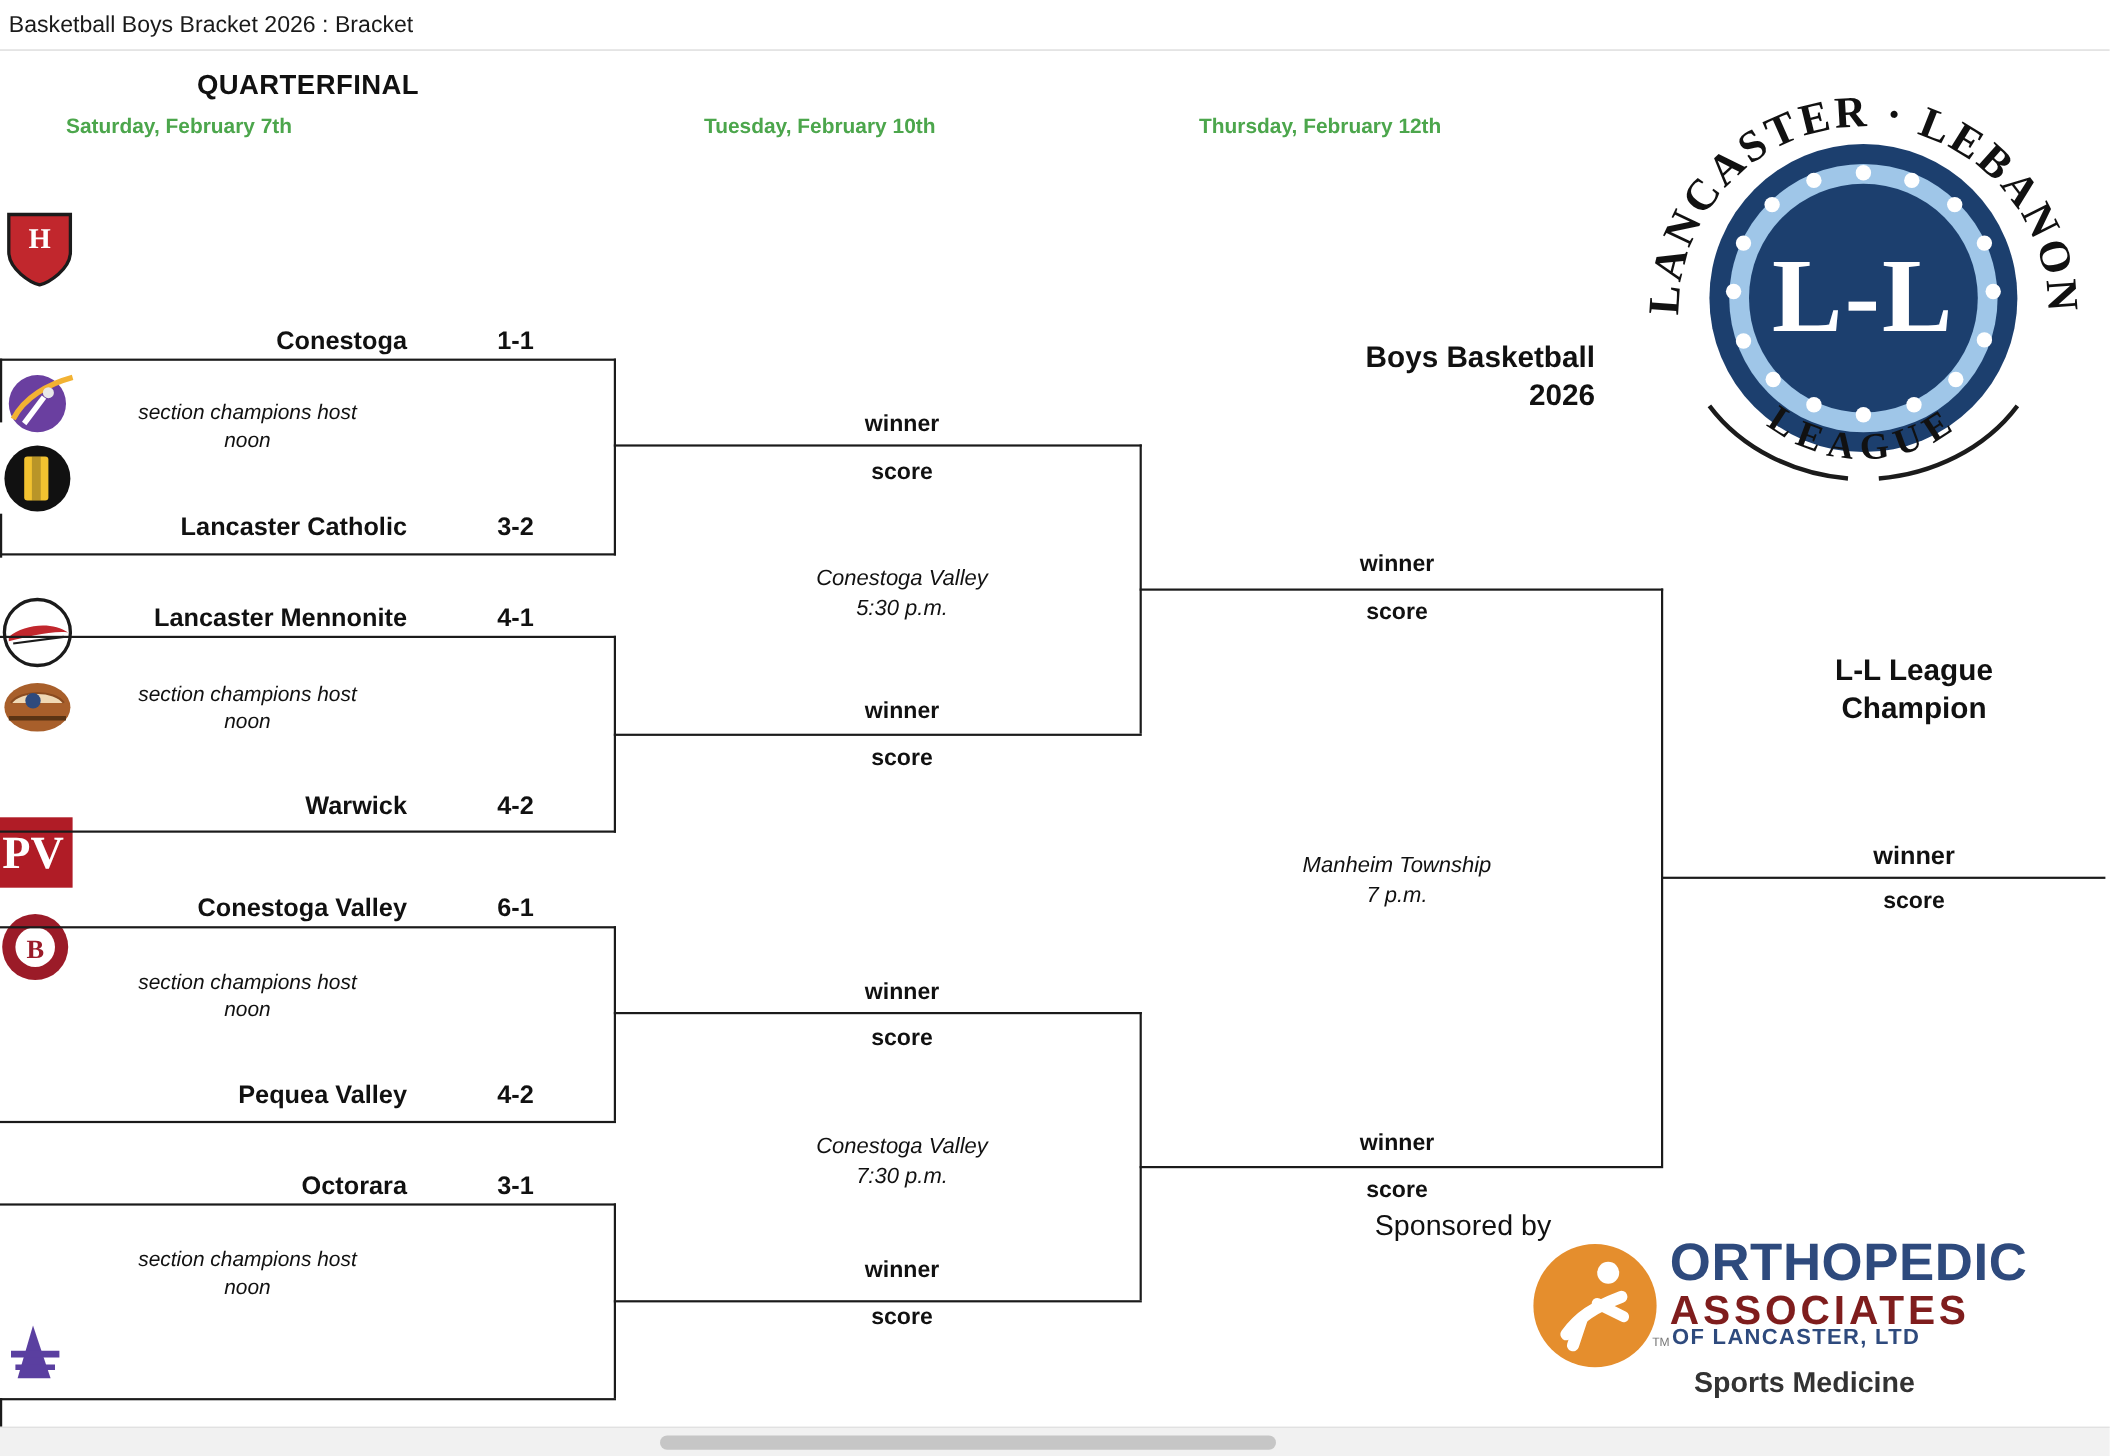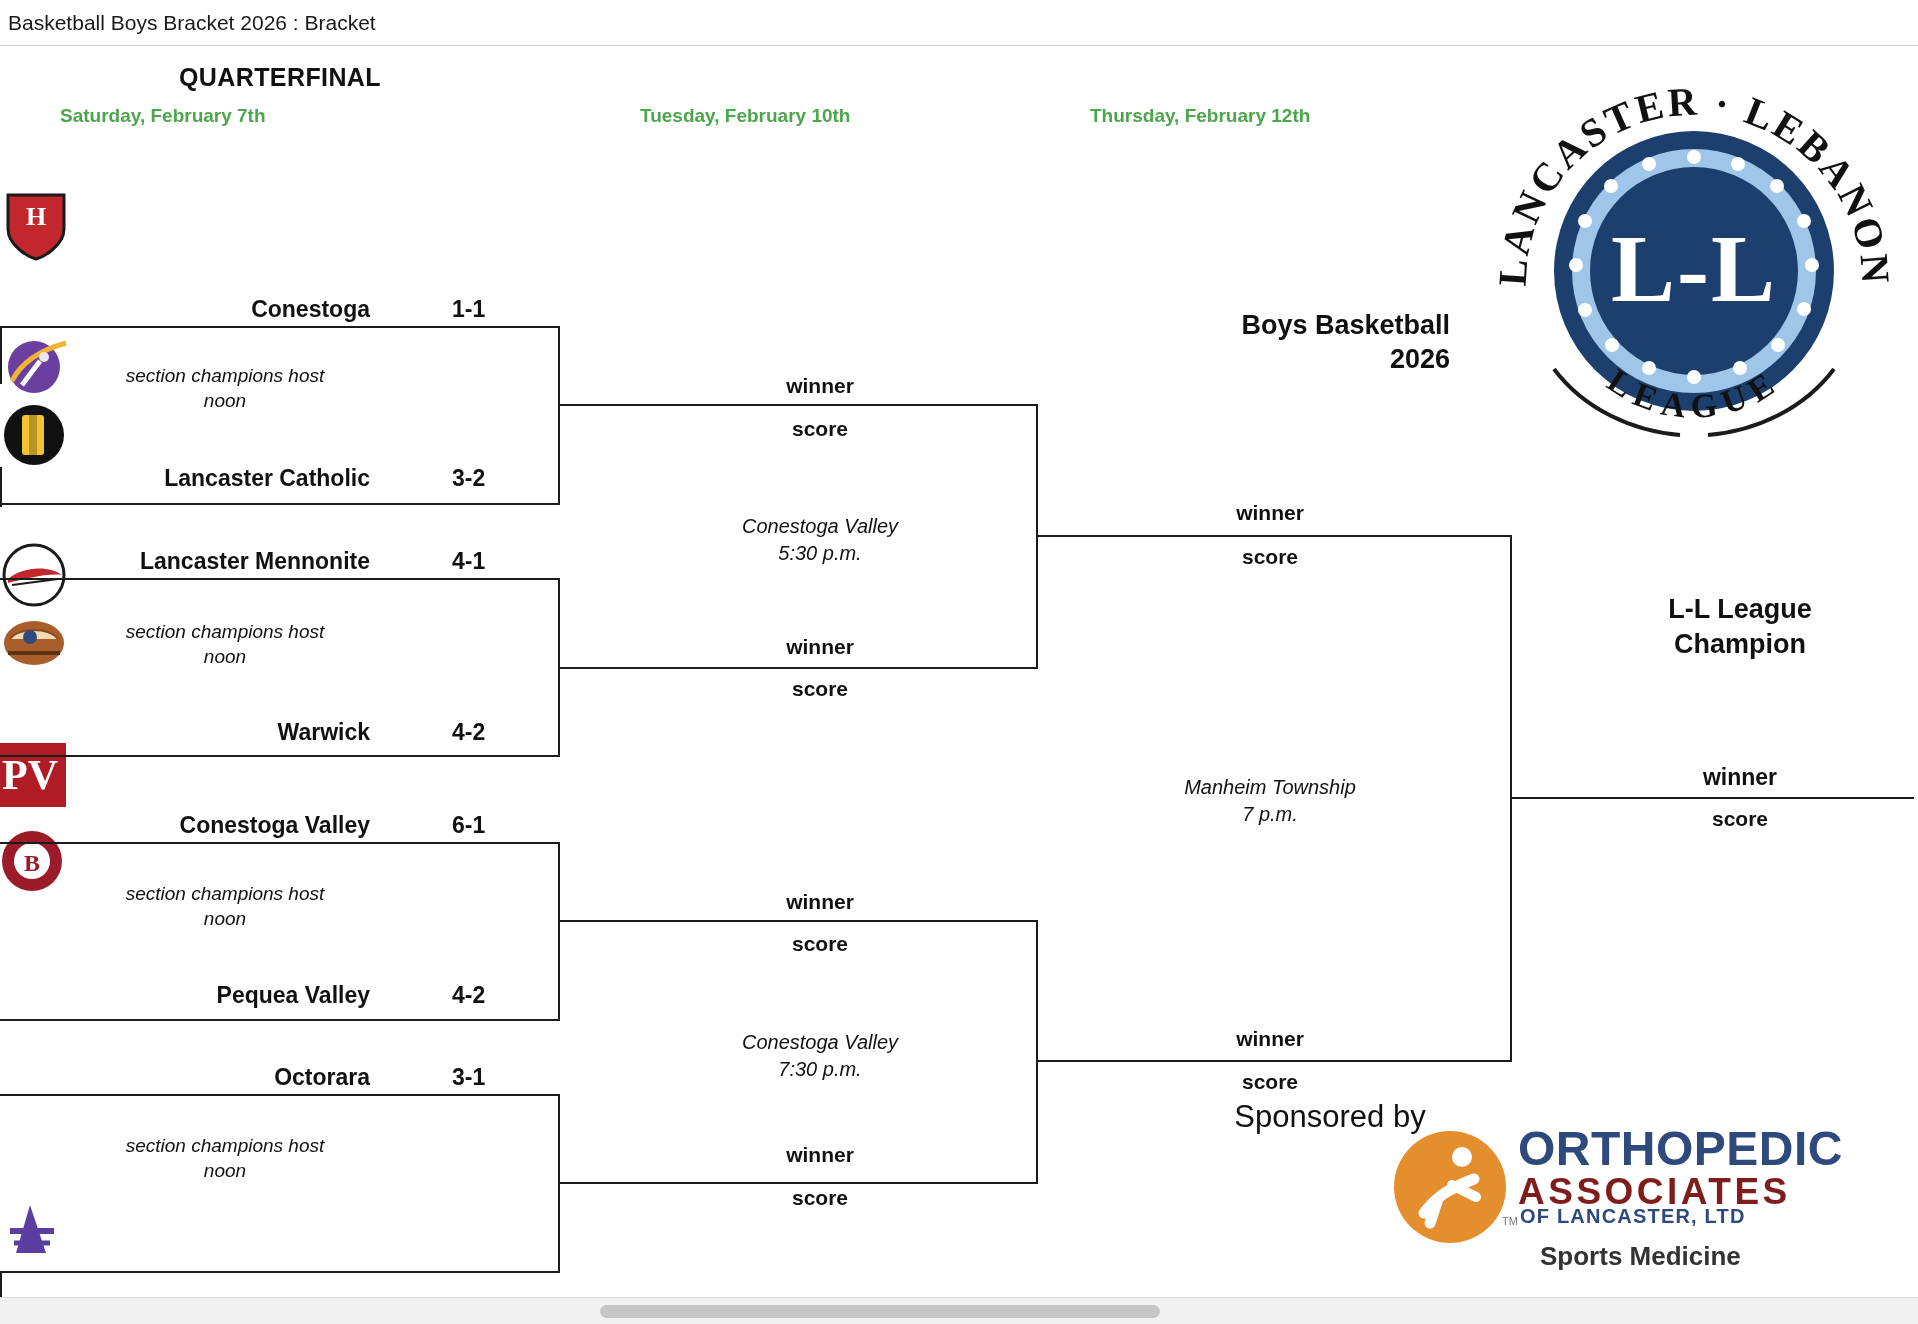--- a/index.html
+++ b/index.html
@@ -123,21 +123,21 @@
     position: absolute;
     font-weight: bold;
     font-size: 27px;
     text-align: center;
     color: #111;
     line-height: 1.3;
     white-space: pre-line;
   }
   .sponsor-by {
     position: absolute;
-    font-size: 31px;
+    font-size: 26px;
     color: #111;
     text-align: center;
     white-space: nowrap;
   }
   
   #sponsor { position: absolute; left: 1390px; top: 1072px; width: 432px; height: 170px; }
   .spon-orth {
     position: absolute; left: 128px; top: 2px;
     font-weight: bold; font-size: 48px; letter-spacing: .5px;
     color: #2e4a7d;

